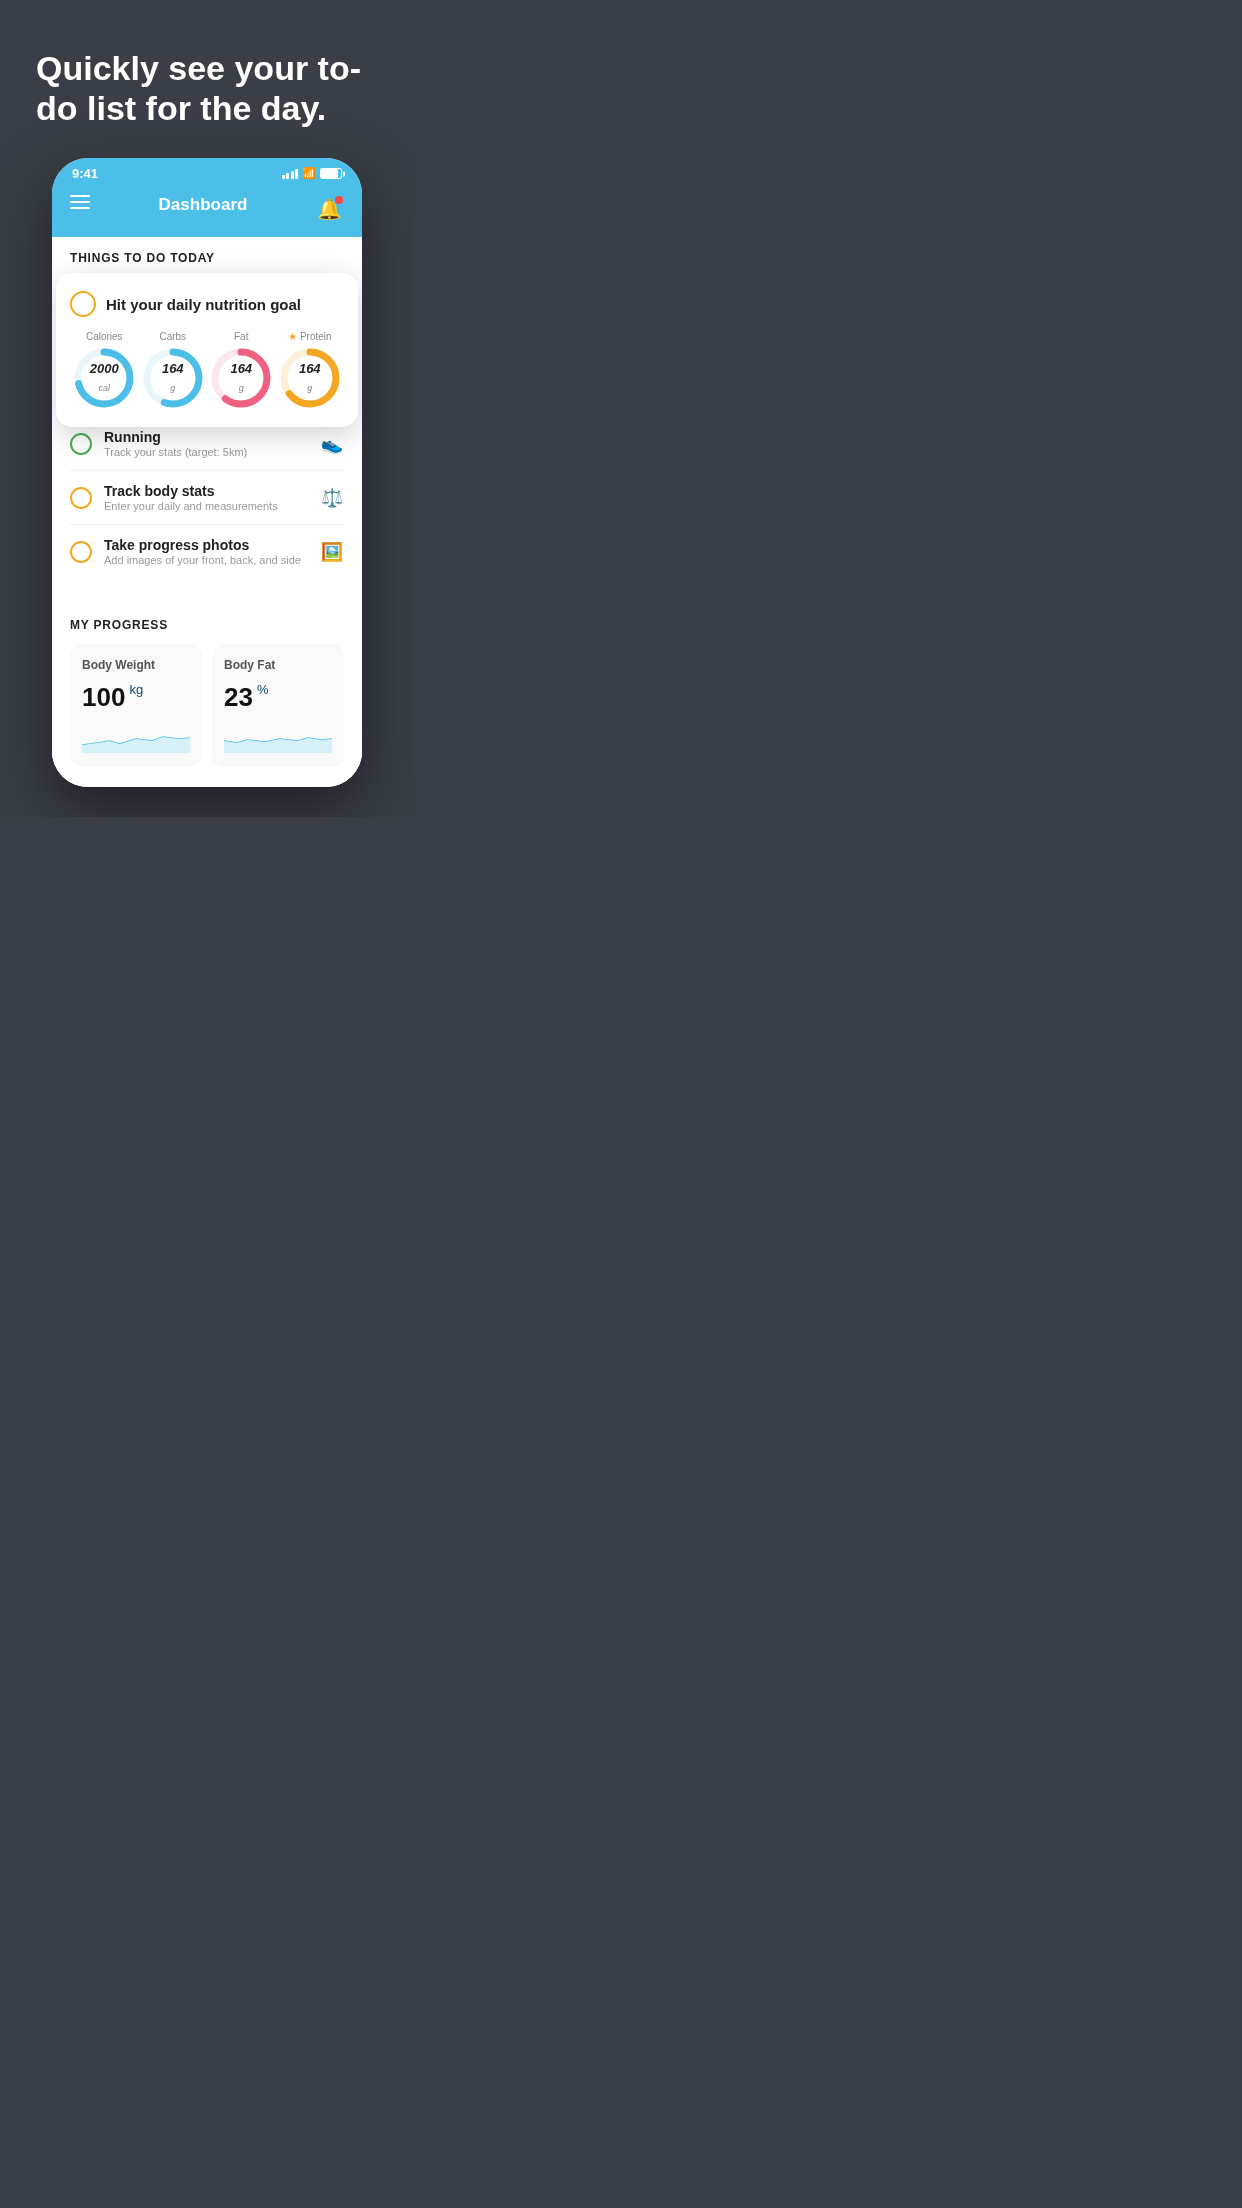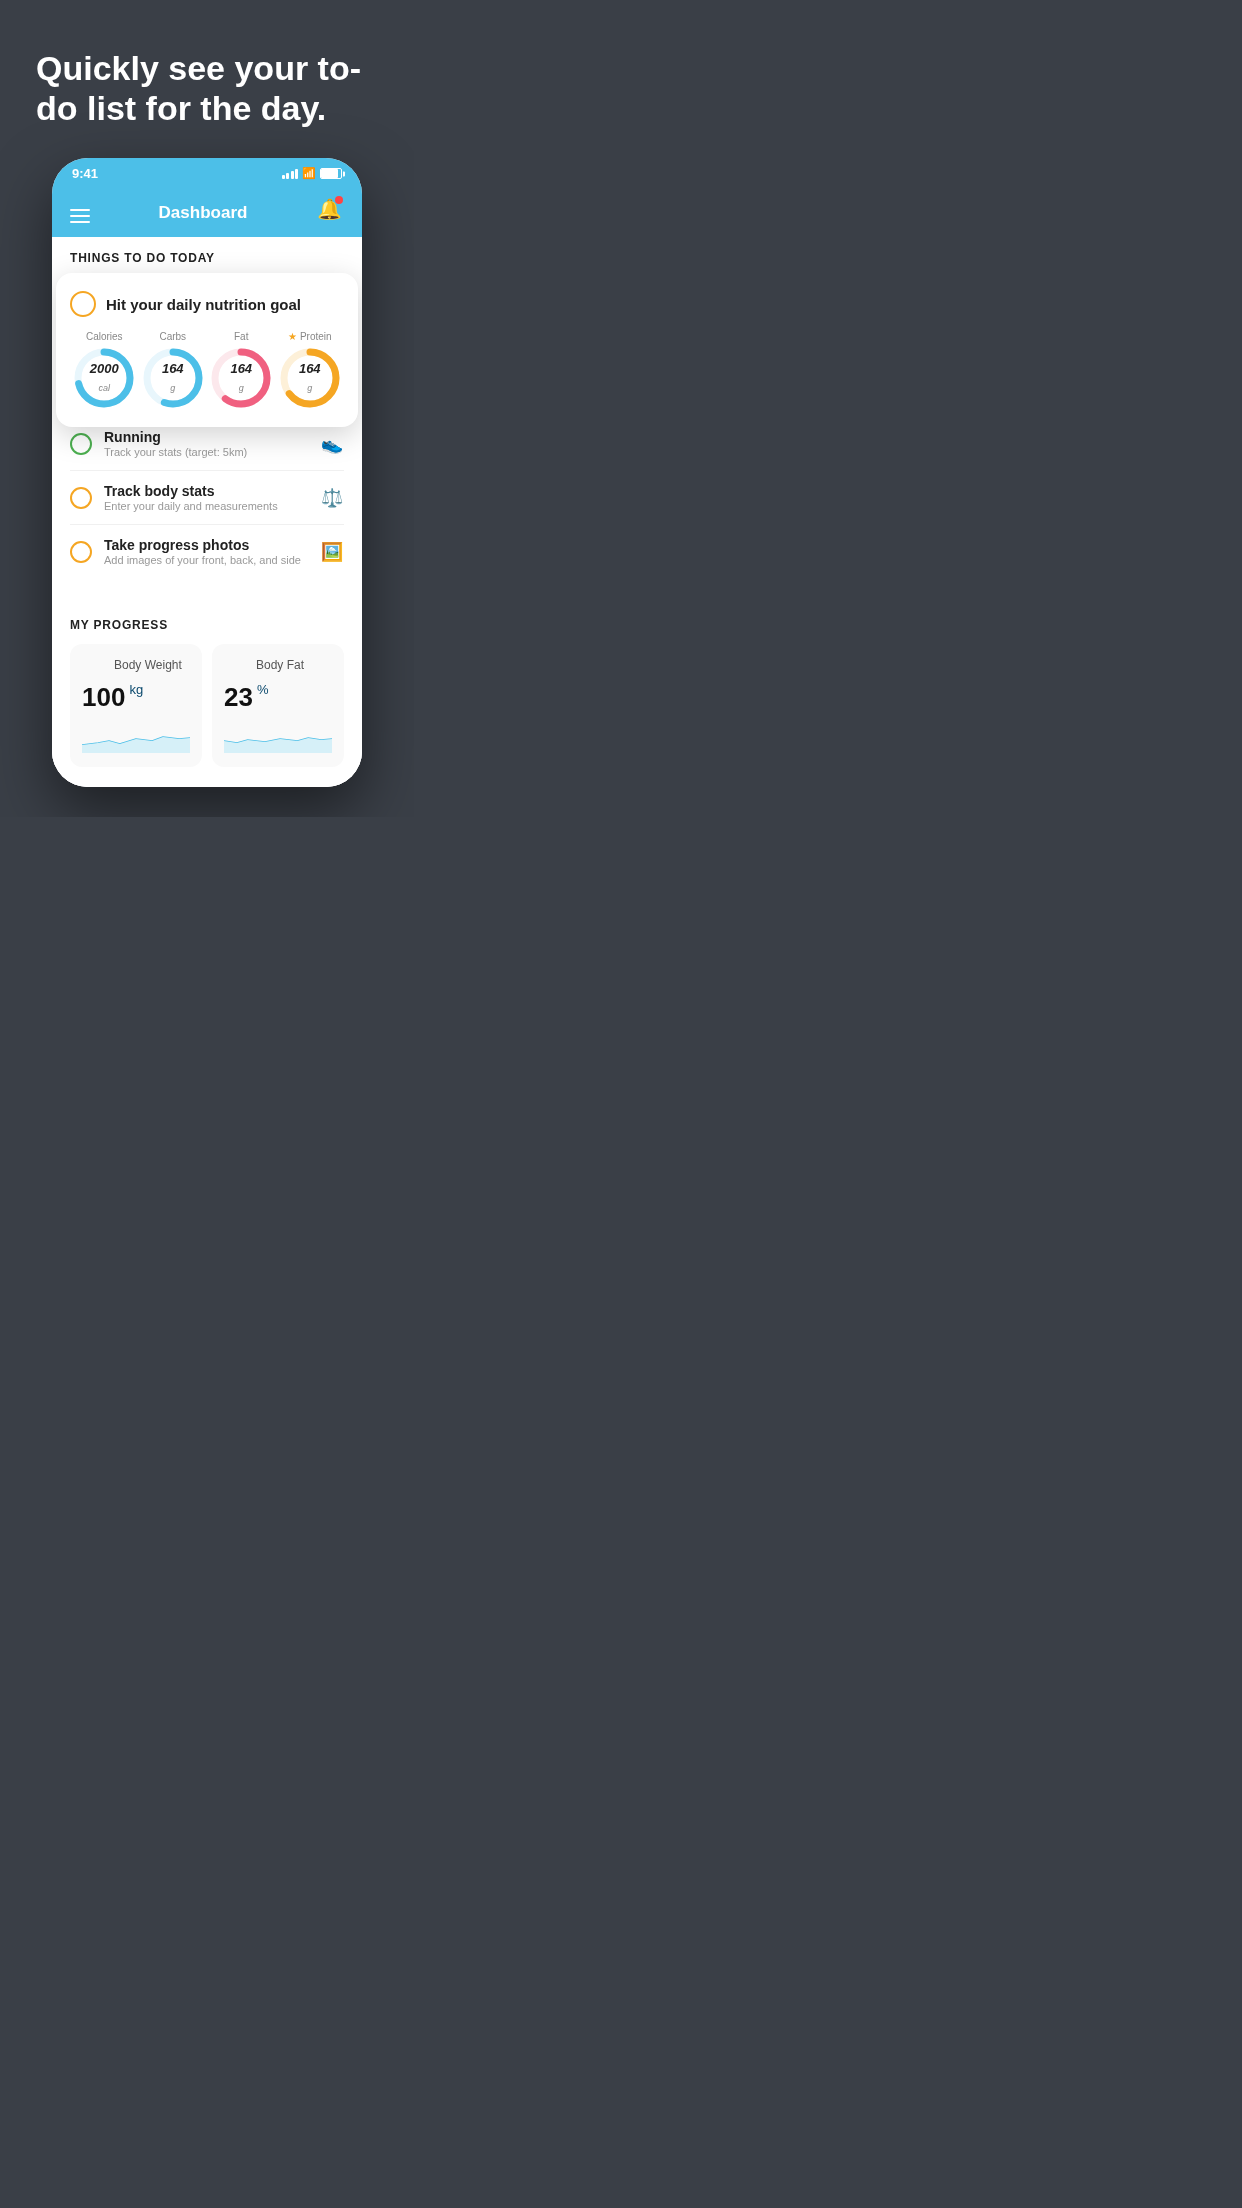--- a/index.html
+++ b/index.html
@@ -96,21 +96,21 @@
       height: 100%;
       width: 85%;
       border-radius: 1px;
     }
 
     
     .app-header {
       background: #4cbfe8;
       display: flex;
       justify-content: space-between;
-      align-items: flex-end;
+      align-items: flex-start;
       padding: 10px 18px 14px 18px;
     }
     .hamburger {
       display: flex;
       flex-direction: column;
       gap: 4px;
       cursor: pointer;
     }
     .hamburger span {
       display: block;
@@ -312,23 +312,22 @@
     .progress-card {
       flex: 1;
       background: #f9f9f9;
       border-radius: 12px;
       padding: 14px 12px 10px 12px;
       overflow: hidden;
     }
     .progress-card-title {
       font-size: 12px;
       color: #555;
-      font-weight: 400;
+      font-weight: 700;
       margin-bottom: 10px;
-      margin-left: 32px;
     }
     .progress-value-wrap {
       display: flex;
       align-items: flex-start;
       gap: 4px;
       margin-bottom: 10px;
     }
     .progress-value {
       font-size: 26px;
       font-weight: 800;

